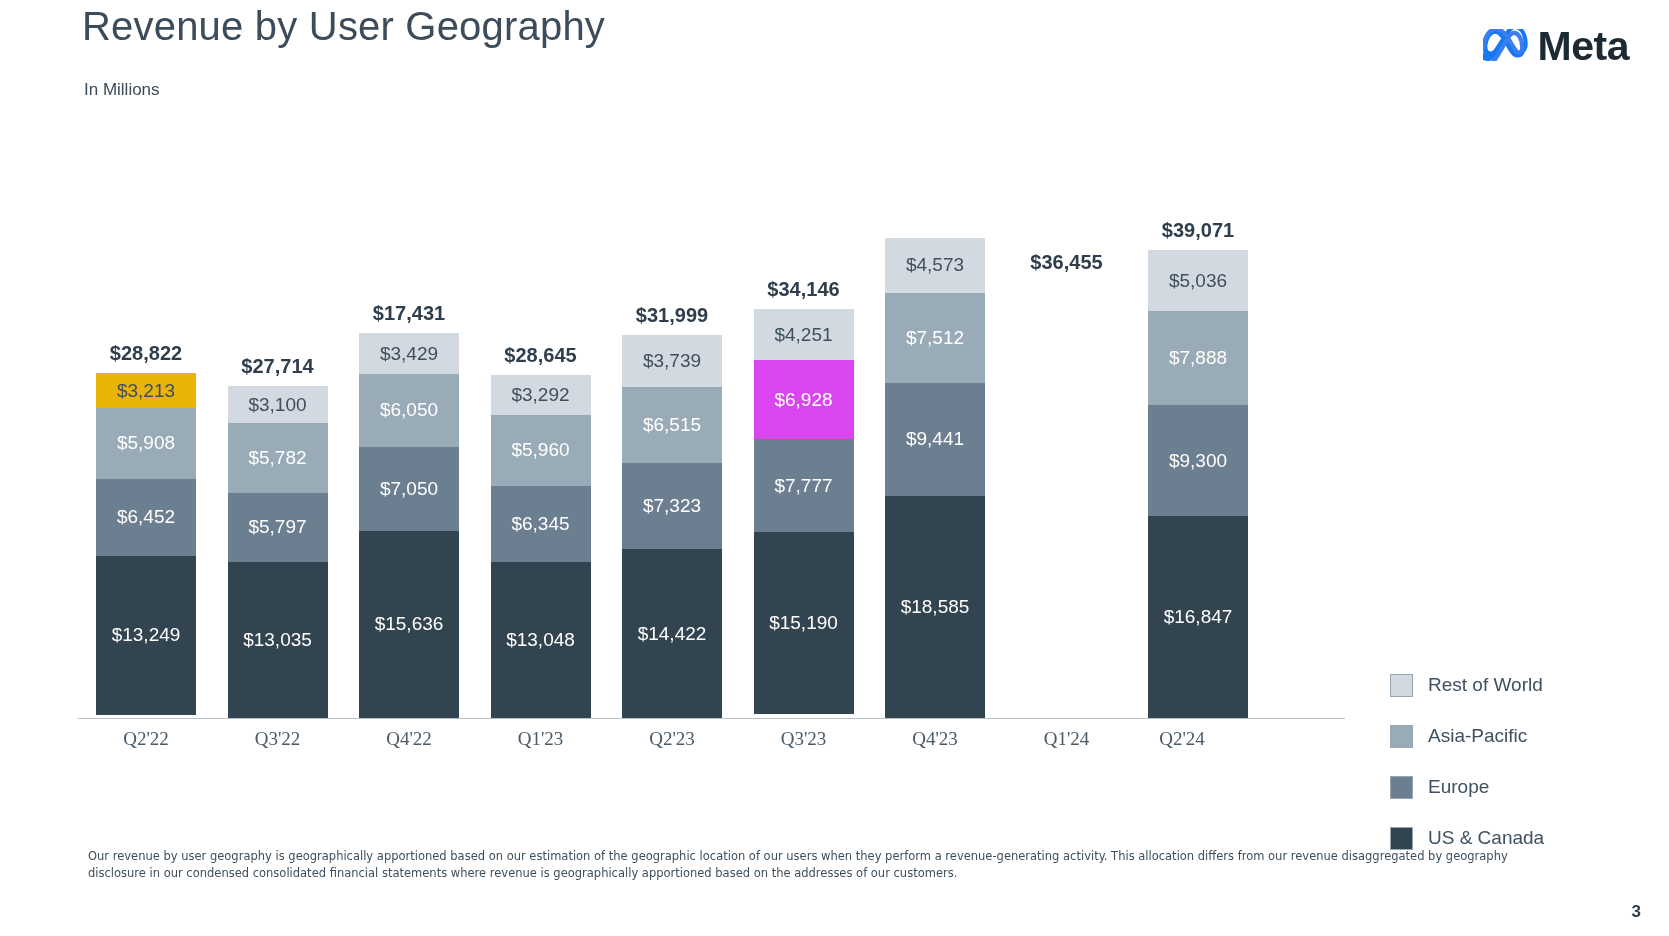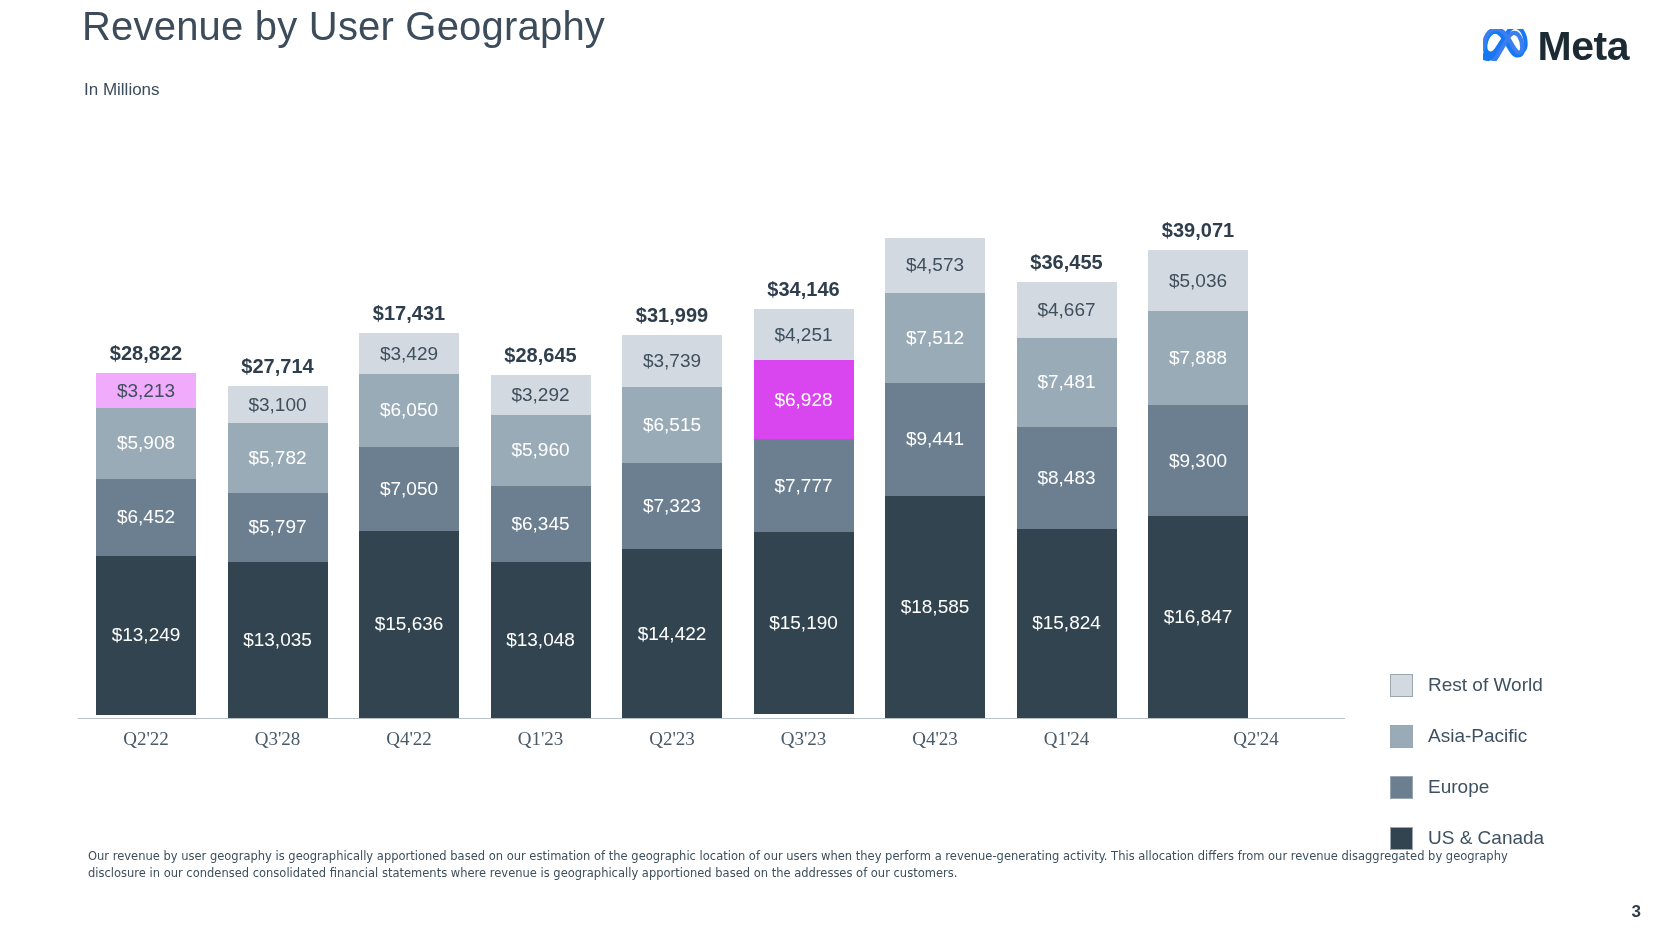--- a/index.html
+++ b/index.html
@@ -197,21 +197,21 @@
     </span>
     <span class="meta-word">Meta</span>
   </div>
 </div>
 
 <div class="chart-area">
   <div class="plot" id="plot">
       <div class="bar-group" style="left: 18px; height: 598px;">
         <div class="bar-total" style="bottom: 352.907px;">$28,822</div>
         <div class="stack" style="height: 344.907px;">
-          <div class="seg seg-row" style="height: 35px; background: #f0abfc; text-align: right;">$3,213</div>
+          <div class="seg seg-row" style="height: 35px; background: #eab308; text-align: right;">$3,213</div>
           <div class="seg seg-ap" style="height: 70.6998px; background: rgb(154, 171, 184);">$5,908</div>
           <div class="seg seg-eu" style="height: 77.2097px; background: rgb(108, 127, 144);">$6,452</div>
           <div class="seg seg-us" style="height: 158.548px; background: rgb(50, 68, 79);">$13,249</div>
         </div>
       </div>
       <div class="bar-group" style="left: 149.5px; height: 598px;">
         <div class="bar-total" style="bottom: 339.648px;">$27,714</div>
         <div class="stack" style="height: 331.648px;">
           <div class="seg seg-row" style="height: 37.0971px; background: rgb(210, 217, 224);">$3,100</div>
           <div class="seg seg-ap" style="height: 69.192px; background: rgb(154, 171, 184);">$5,782</div>
@@ -259,26 +259,20 @@
         <div class="bar-total" style="bottom: 460px;">$40,111</div>
         <div class="stack" style="height: 480px;">
           <div class="seg seg-row" style="height: 54.7241px; background: rgb(210, 217, 224);">$4,573</div>
           <div class="seg seg-ap" style="height: 89.8945px; background: rgb(154, 171, 184);">$7,512</div>
           <div class="seg seg-eu" style="height: 112.978px; background: rgb(108, 127, 144);">$9,441</div>
           <div class="seg seg-us" style="height: 222.403px; background: rgb(50, 68, 79);">$18,585</div>
         </div>
       </div>
       <div class="bar-group" style="left: 938.5px; height: 598px;">
         <div class="bar-total" style="bottom: 444.249px;">$36,455</div>
-        <div class="stack" style="height: 436.249px;">
-          <div class="seg seg-row" style="height: 55.849px; background: rgb(210, 217, 224);">$4,667</div>
-          <div class="seg seg-ap" style="height: 89.5236px; background: rgb(154, 171, 184);">$7,481</div>
-          <div class="seg seg-eu" style="height: 101.514px; background: rgb(108, 127, 144);">$8,483</div>
-          <div class="seg seg-us" style="height: 189.363px; background: rgb(50, 68, 79);">$15,824</div>
-        </div>
       </div>
       <div class="bar-group" style="left: 1070px; height: 598px;">
         <div class="bar-total" style="bottom: 475.555px;">$39,071</div>
         <div class="stack" style="height: 467.555px;">
           <div class="seg seg-row" style="height: 60.2648px; background: rgb(210, 217, 224);">$5,036</div>
           <div class="seg seg-ap" style="height: 94.3941px; background: rgb(154, 171, 184);">$7,888</div>
           <div class="seg seg-eu" style="height: 111.291px; background: rgb(108, 127, 144);">$9,300</div>
           <div class="seg seg-us" style="height: 201.605px; background: rgb(50, 68, 79);">$16,847</div>
         </div>
       </div>
@@ -297,24 +291,24 @@
       <div class="legend-item">
         <span class="legend-swatch" style="background: rgb(108, 127, 144);"></span>
         <span class="legend-label">Europe</span>
       </div>
       <div class="legend-item">
         <span class="legend-swatch" style="background: rgb(50, 68, 79);"></span>
         <span class="legend-label">US &amp; Canada</span>
       </div>
     </div>
 <div class="tick-label" style="left: 96px;">Q2'22</div>
-    <div class="tick-label" style="left: 227.5px;">Q3'28</div>
+    <div class="tick-label" style="left: 227.5px;">Q3'22</div>
     <div class="tick-label" style="left: 359px;">Q4'22</div>
     <div class="tick-label" style="left: 490.5px;">Q1'23</div>
     <div class="tick-label" style="left: 622px;">Q2'23</div>
     <div class="tick-label" style="left: 753.5px;">Q3'23</div>
     <div class="tick-label" style="left: 885px;">Q4'23</div>
     <div class="tick-label" style="left: 1016.5px;">Q1'24</div>
-    <div class="tick-label" style="left: 1206px;">Q2'24</div>
+    <div class="tick-label" style="left: 1132px;">Q2'24</div>
   </div>
 
 <div class="footnote">Our revenue by user geography is geographically apportioned based on our estimation of the geographic location of our users when they perform a revenue-generating activity. This allocation differs from our revenue disaggregated by geography disclosure in our condensed consolidated financial statements where revenue is geographically apportioned based on the addresses of our customers.</div>
 <div class="page-number">3</div>
 
 </body></html>

